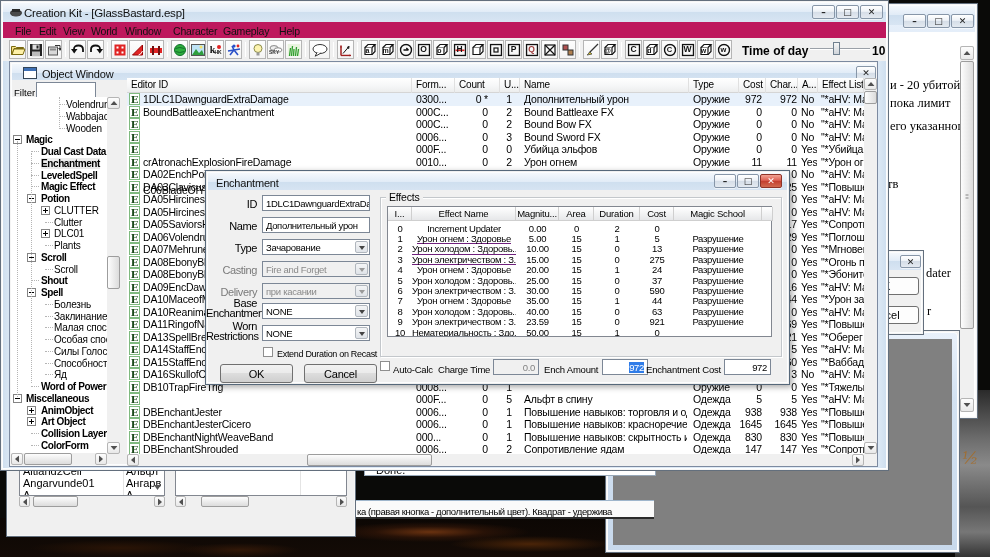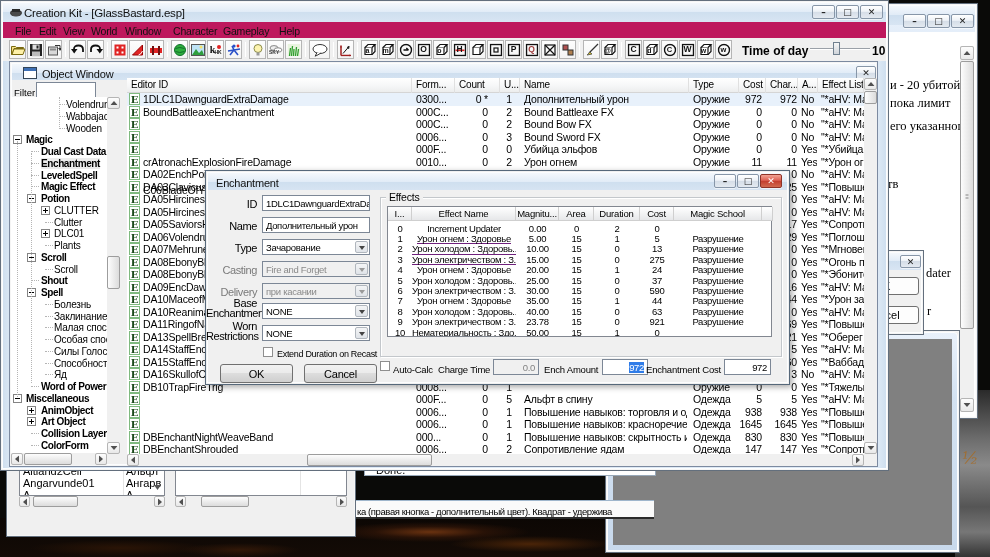--- a/index.html
+++ b/index.html
@@ -1120,32 +1120,34 @@
               <div class="lcell" style="left: 373px; width: 12px; text-align: right;">5</div>
               <div class="lcell" style="left: 397px; width: 163px;">Альфт в спину</div>
               <div class="lcell" style="left: 566px; width: 44px;">Одежда</div>
               <div class="lcell" style="left: 612px; width: 23px; text-align: right;">5</div>
               <div class="lcell" style="left: 639px; width: 31px; text-align: right;">5</div>
               <div class="lcell" style="left: 674px; width: 16px;">Yes</div>
               <div class="lcell" style="left: 694px; width: 43px;">"*aHV: Ма</div>
             </div>
             <div class="lrow" style="left: 0px; top: 312.5px;">
               <div class="eicon">E</div>
+              <div class="lcell" style="left: 16px; width: 267px;">DBEnchantJester</div>
               <div class="lcell" style="left: 289px; width: 37px;">0006...</div>
               <div class="lcell" style="left: 328px; width: 33px; text-align: right;">0</div>
               <div class="lcell" style="left: 373px; width: 12px; text-align: right;">1</div>
               <div class="lcell" style="left: 397px; width: 163px;">Повышение навыков: торговля и одноручное...</div>
               <div class="lcell" style="left: 566px; width: 44px;">Одежда</div>
               <div class="lcell" style="left: 612px; width: 23px; text-align: right;">938</div>
               <div class="lcell" style="left: 639px; width: 31px; text-align: right;">938</div>
               <div class="lcell" style="left: 674px; width: 16px;">Yes</div>
               <div class="lcell" style="left: 694px; width: 43px;">"*Повыше</div>
             </div>
             <div class="lrow" style="left: 0px; top: 325px;">
               <div class="eicon">E</div>
+              <div class="lcell" style="left: 16px; width: 267px;">DBEnchantJesterCicero</div>
               <div class="lcell" style="left: 289px; width: 37px;">0006...</div>
               <div class="lcell" style="left: 328px; width: 33px; text-align: right;">0</div>
               <div class="lcell" style="left: 373px; width: 12px; text-align: right;">1</div>
               <div class="lcell" style="left: 397px; width: 163px;">Повышение навыков: красноречие и одноруч...</div>
               <div class="lcell" style="left: 566px; width: 44px;">Одежда</div>
               <div class="lcell" style="left: 612px; width: 23px; text-align: right;">1645</div>
               <div class="lcell" style="left: 639px; width: 31px; text-align: right;">1645</div>
               <div class="lcell" style="left: 674px; width: 16px;">Yes</div>
               <div class="lcell" style="left: 694px; width: 43px;">"*Повыше</div>
             </div>
@@ -1355,21 +1357,21 @@
             <div class="ecell" style="left: 24px; width: 104px;"><span>Урон холодом : Здоровь...</span></div>
             <div class="ecell" style="left: 128px; width: 43px;">40.00</div>
             <div class="ecell" style="left: 171px; width: 35px;">15</div>
             <div class="ecell" style="left: 206px; width: 46px;">0</div>
             <div class="ecell" style="left: 252px; width: 34px;">63</div>
             <div class="ecell" style="left: 286px; width: 88px;">Разрушение</div>
           </div>
           <div class="erow" style="top: 95.1px;">
             <div class="ecell" style="left: 0px; width: 24px;">9</div>
             <div class="ecell" style="left: 24px; width: 104px;"><span>Урон электричеством : З...</span></div>
-            <div class="ecell" style="left: 128px; width: 43px;">23.78</div>
+            <div class="ecell" style="left: 128px; width: 43px;">23.59</div>
             <div class="ecell" style="left: 171px; width: 35px;">15</div>
             <div class="ecell" style="left: 206px; width: 46px;">0</div>
             <div class="ecell" style="left: 252px; width: 34px;">921</div>
             <div class="ecell" style="left: 286px; width: 88px;">Разрушение</div>
           </div>
           <div class="erow" style="top: 105.5px;">
             <div class="ecell" style="left: 0px; width: 24px;">10</div>
             <div class="ecell" style="left: 24px; width: 104px;"><span>Нематериальность : Здо...</span></div>
             <div class="ecell" style="left: 128px; width: 43px;">50.00</div>
             <div class="ecell" style="left: 171px; width: 35px;">15</div>

